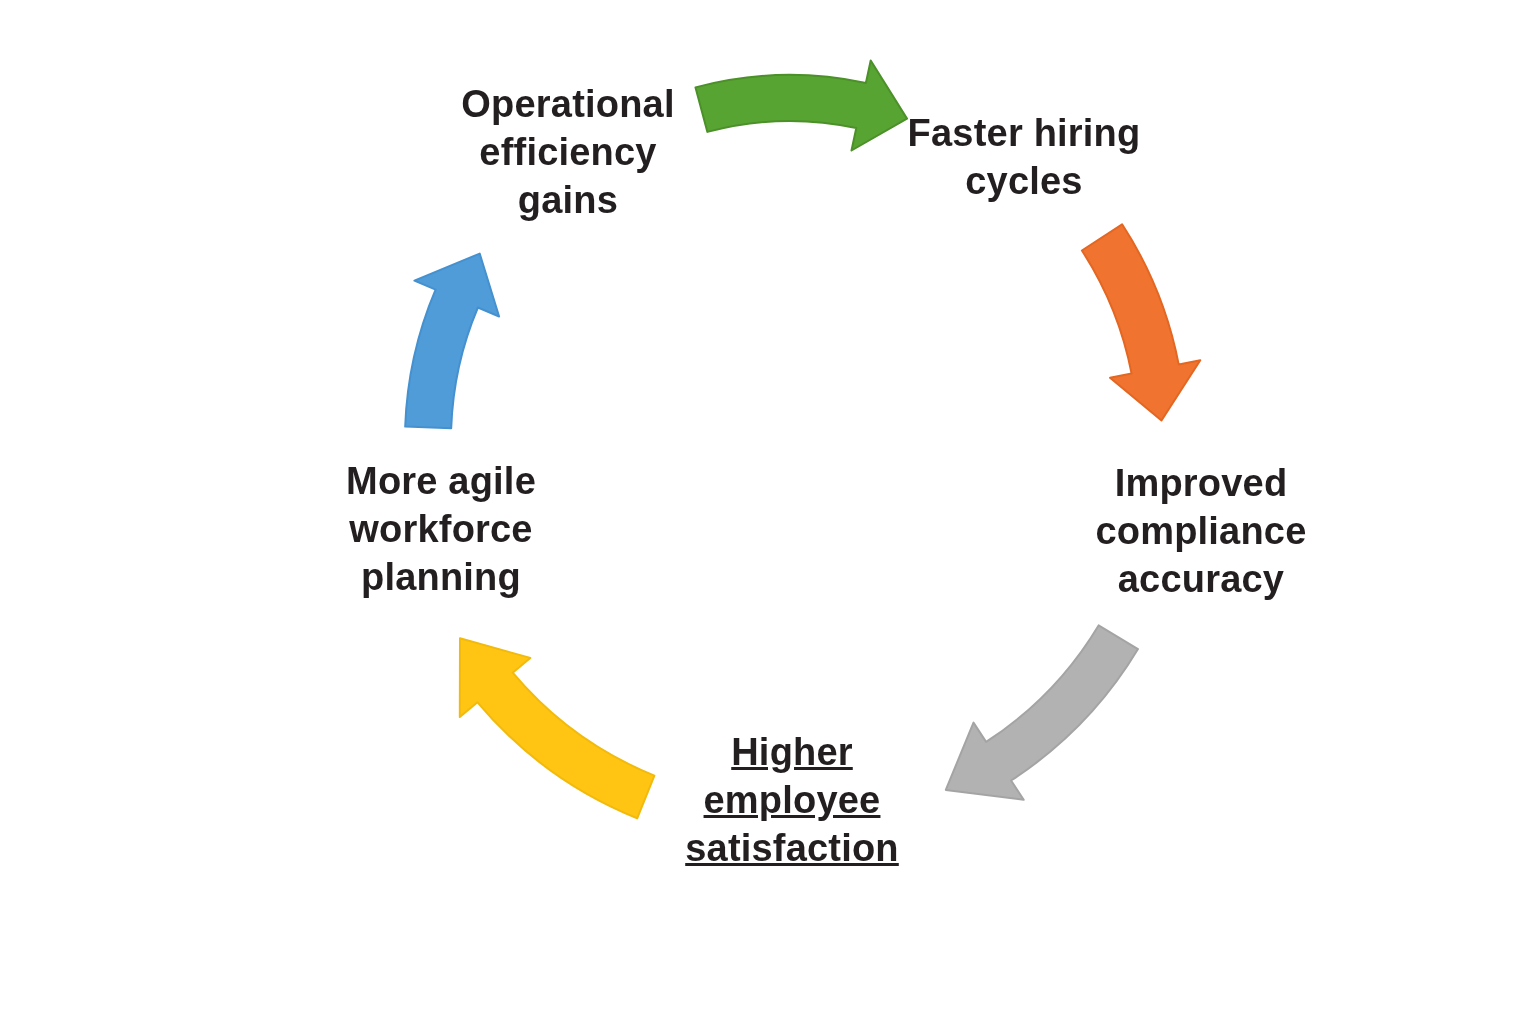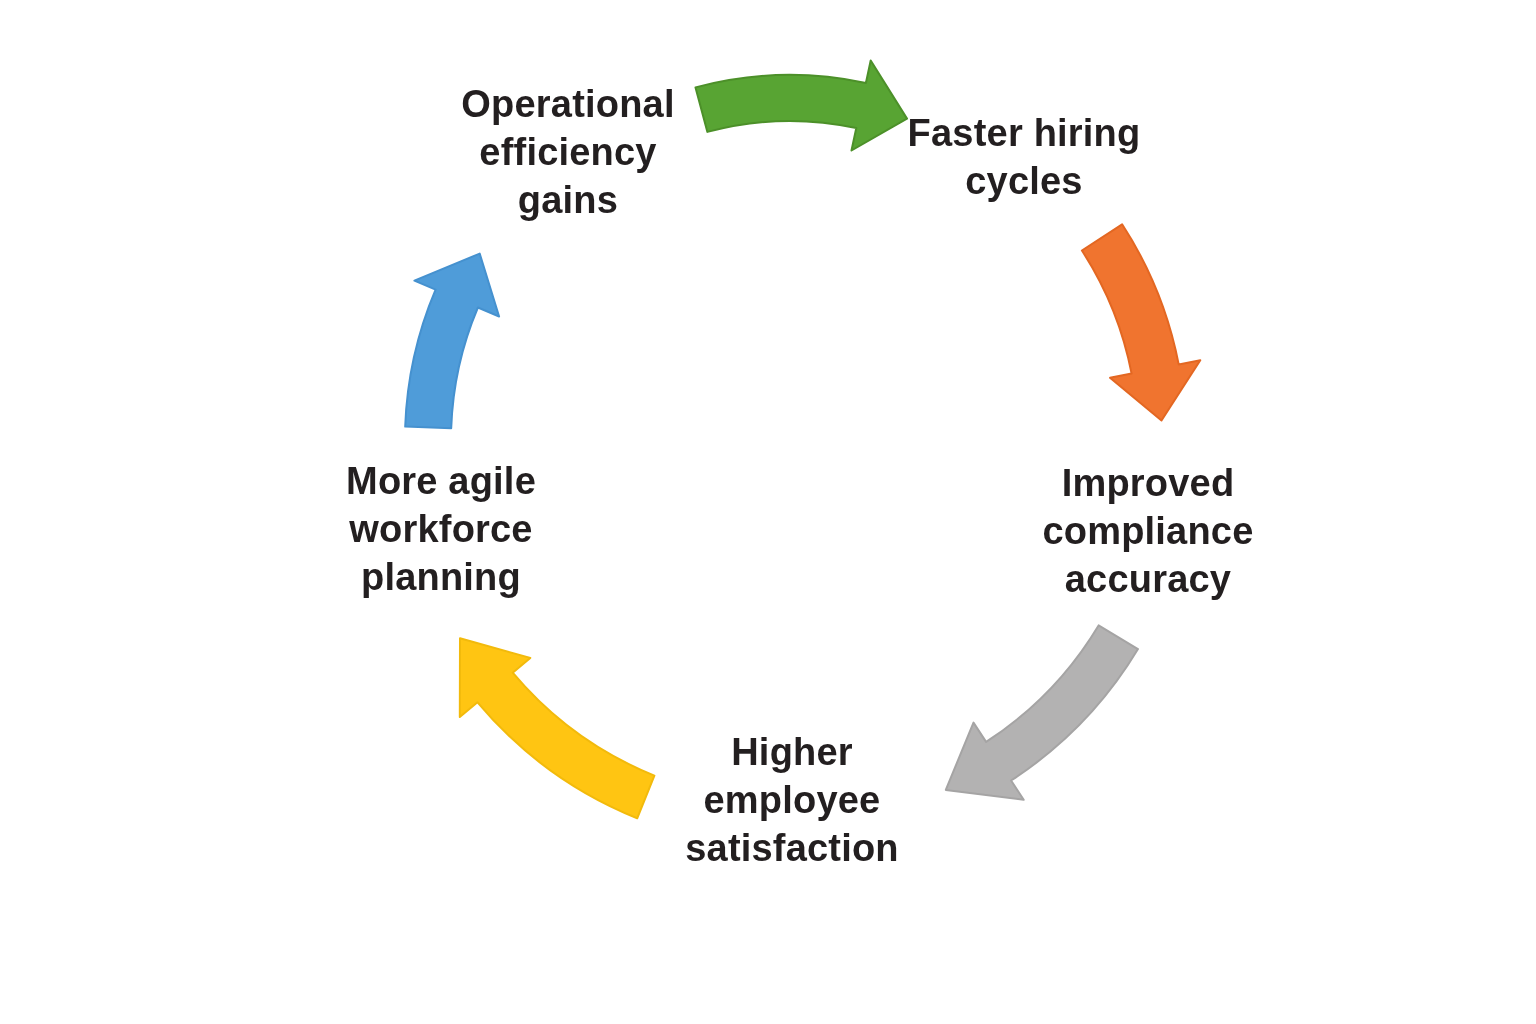--- a/index.html
+++ b/index.html
@@ -47,25 +47,25 @@
       <path d="M405.2,426.6 A385,385 0 0 1 435.6,289.6 L414.4,280.6 L479.7,253.6 L499.1,316.5 L477.9,307.5 A339,339 0 0 0 451.2,428.2 Z" fill="#4f9cd9" stroke="#4591cf" stroke-width="2" stroke-linejoin="round"></path>
     </svg>
 
   <div class="node-label" style="left:568px; top:152px;">Operational
 efficiency
 gains</div>
 
   <div class="node-label" style="left:1024px; top:157px;">Faster hiring
 cycles</div>
 
-  <div class="node-label" style="left:1148px; top:531px;">Improved
+  <div class="node-label" style="left:1201px; top:531px;">Improved
 compliance
 accuracy</div>
 
-  <div class="node-label" style="left:792px; top:800px;">Higher
+  <div class="node-label" style="left:792px; top:800px;text-decoration:underline;">Higher
 employee
 satisfaction</div>
 
   <div class="node-label" style="left:441px; top:529px;">More agile
 workforce
 planning</div>
 
 </div>
 
 </body></html>

